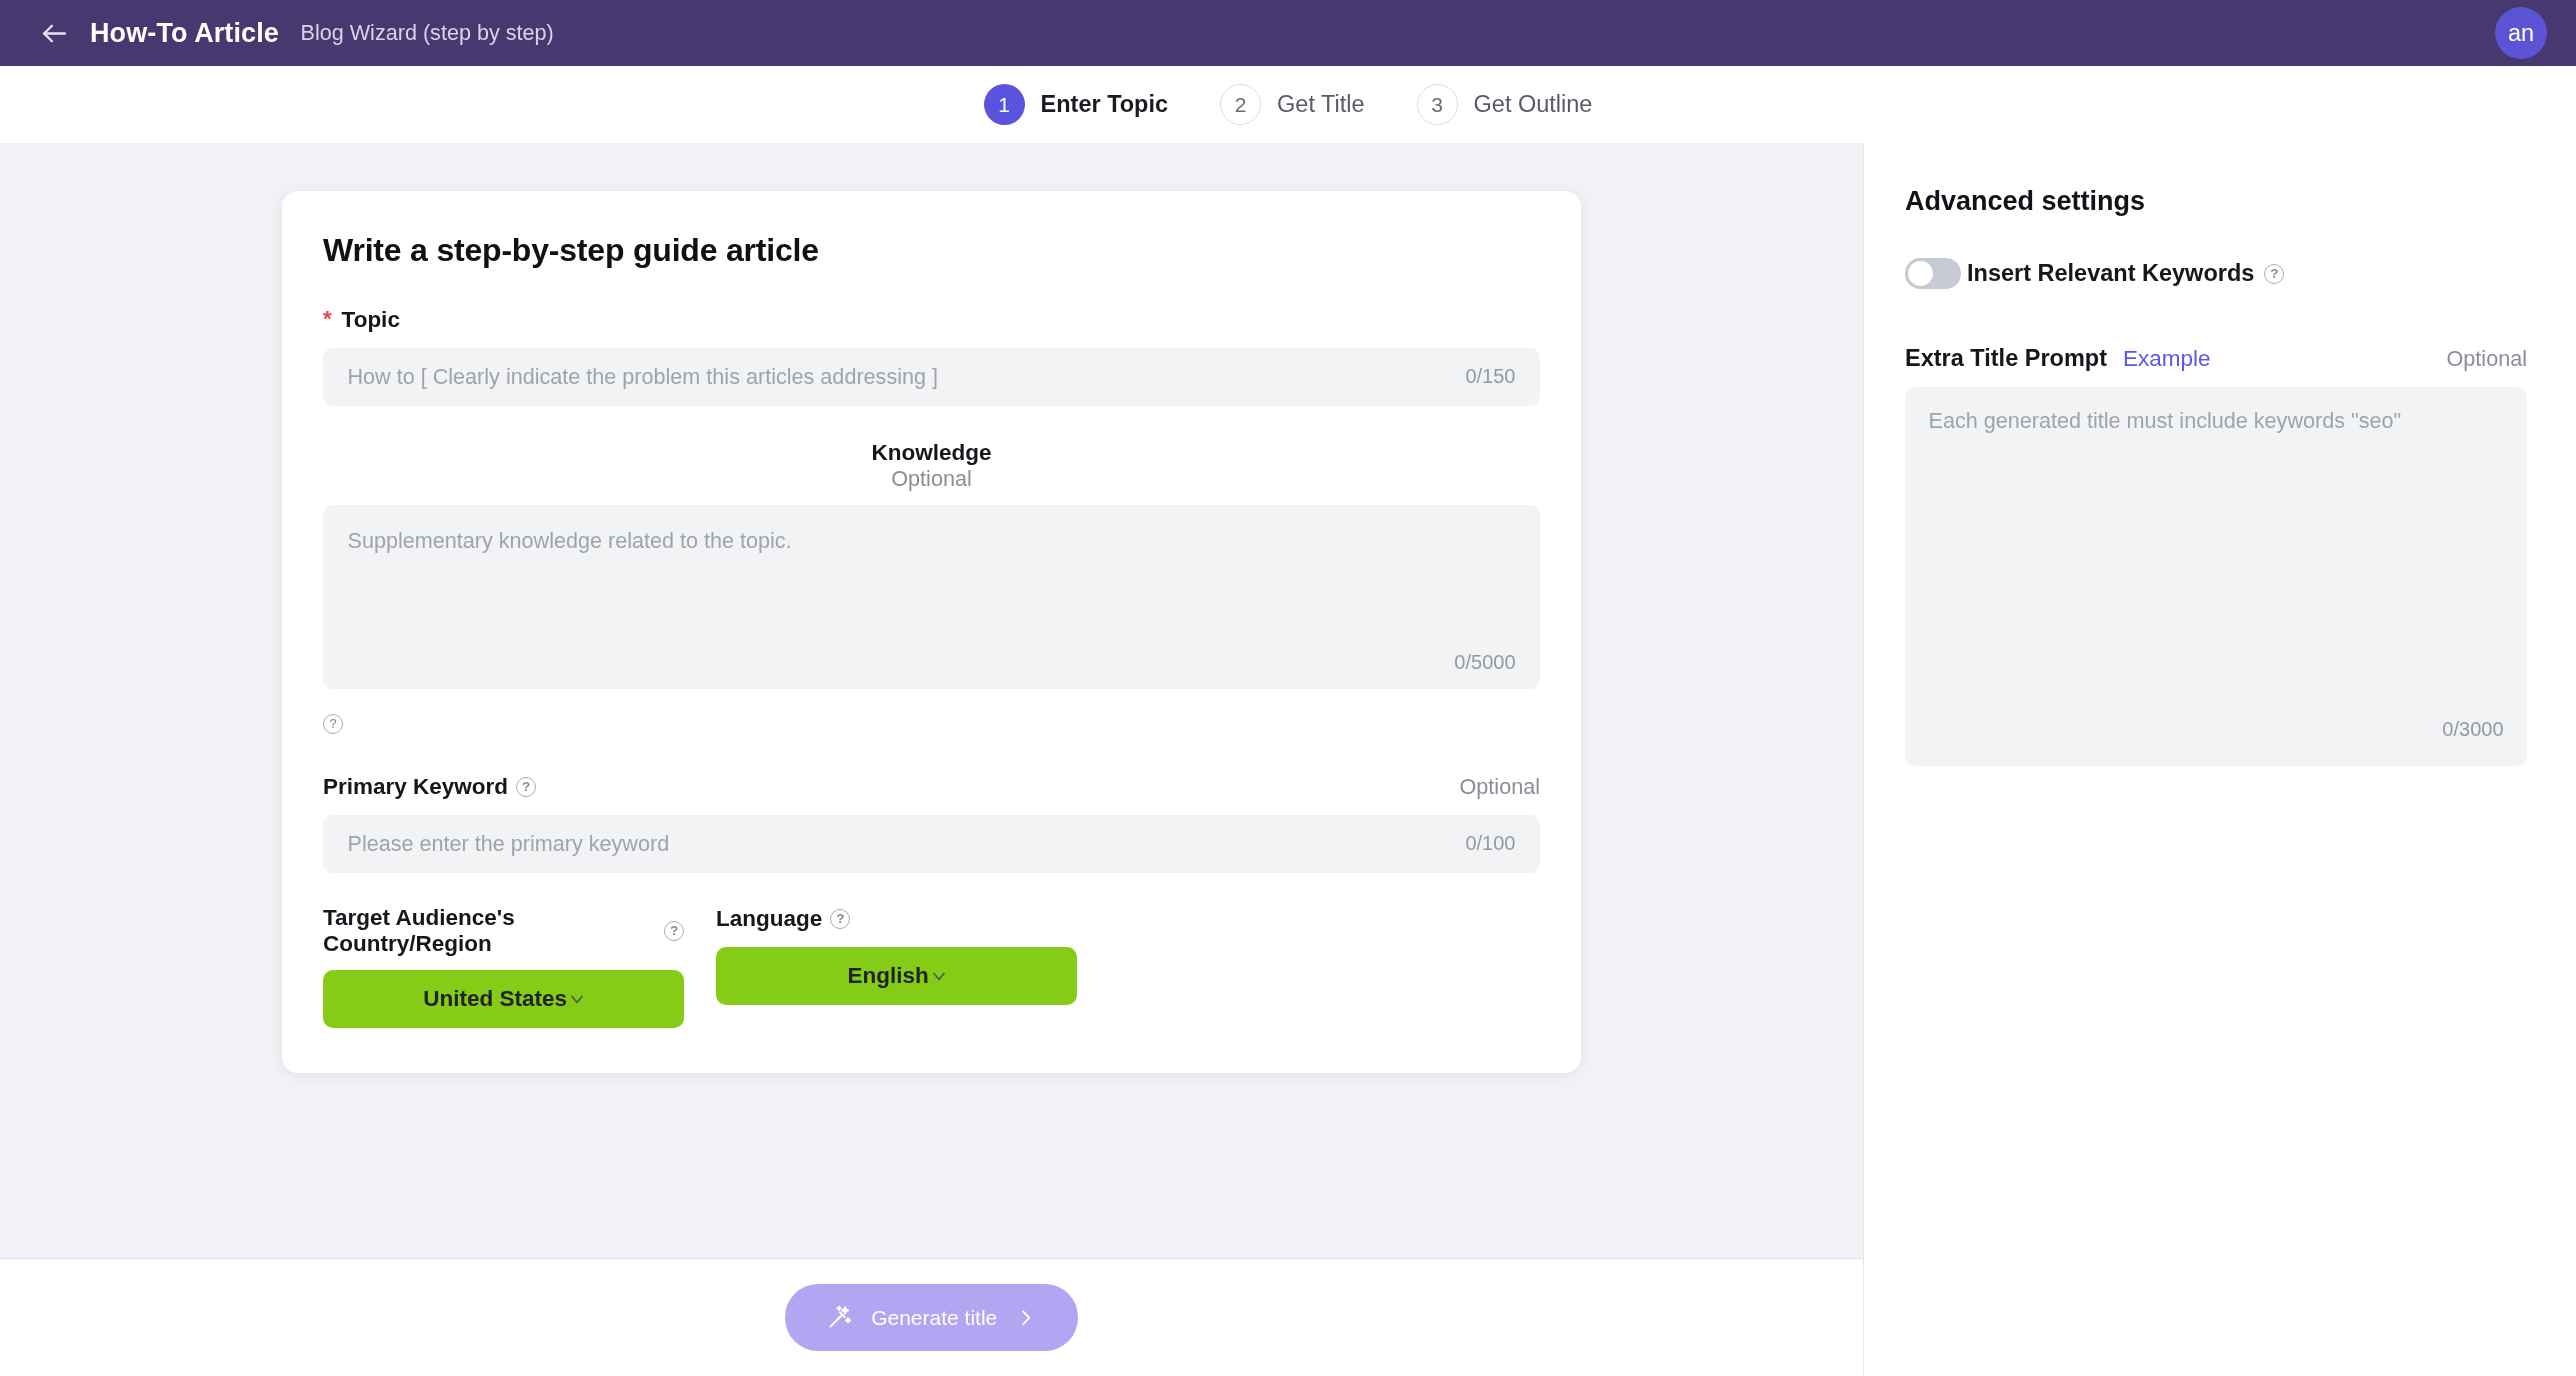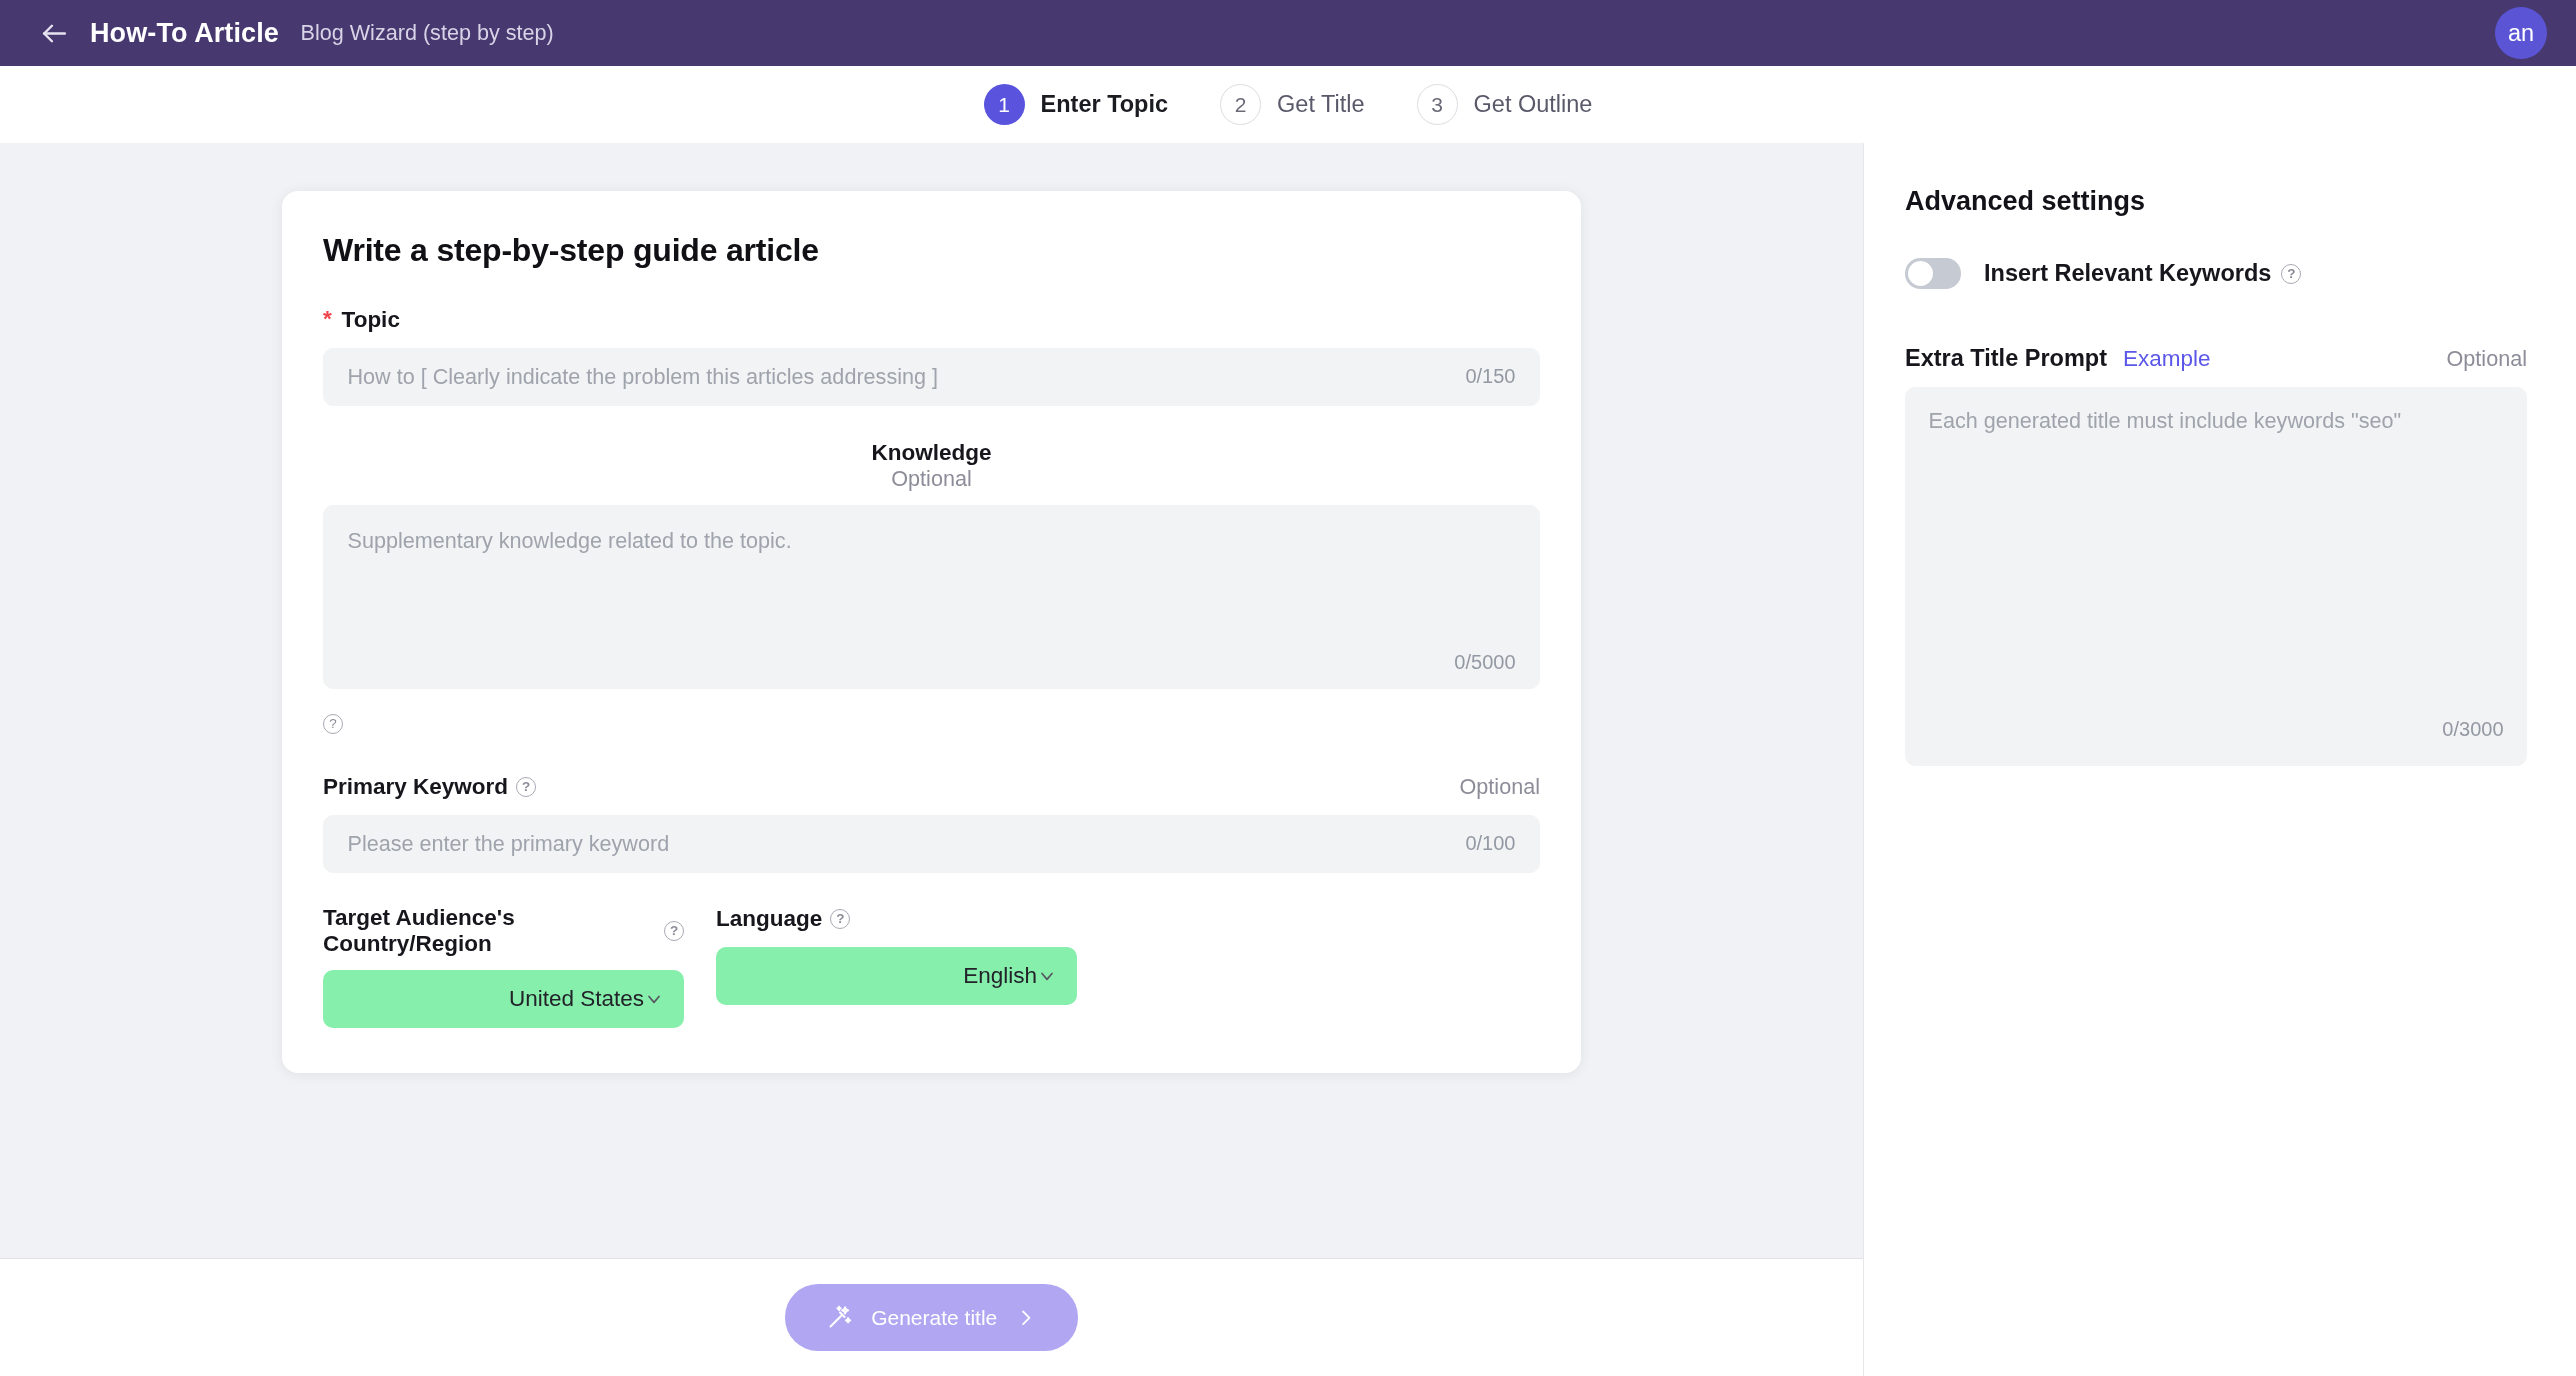--- a/index.html
+++ b/index.html
@@ -127,32 +127,32 @@
   .btn-outline {
     height: 52px; padding: 0 25px; border-radius: 8px;
     border: 1.4px solid #6a62ee; background: #ffffff; color: #6a62ee;
     font-size: 21.6px; font-family: inherit; cursor: pointer;
     display: inline-flex; align-items: center;
   }
 
   .selects-row { display: flex; gap: 32px; margin-top: 32px; }
   .select-col { width: 361px; }
   .select-box {
-    height: 58px; background: #86efac; border-radius: 10px;
-    display: flex; align-items: center; justify-content: flex-end;
-    padding: 0 20px 0 23.5px; cursor: pointer;
+    height: 58px; background: #84cc16; border-radius: 10px;
+    display: flex; align-items: center; justify-content: center;
+    padding: 0 20px 0 23.5px; cursor: pointer; font-weight: bold;
   }
   .select-val { font-size: 22.5px; color: #222229; }
   .chev { width: 20px; height: 20px; flex: 0 0 auto; }
 
   
   .panel-title {
     font-size: 27px; font-weight: 700; color: #121218; margin-bottom: 41px;
   }
-  .toggle-row { display: flex; align-items: center; gap: 23px; margin-bottom: 54px; }
+  .toggle-row { display: flex; align-items: center; gap: 6px; margin-bottom: 54px; }
   .switch {
     width: 56px; height: 31px; border-radius: 15.3px; background: #c6cad3;
     position: relative; cursor: pointer; flex: 0 0 auto;
   }
   .switch .knob {
     position: absolute; left: 2.7px; top: 2.7px; width: 25px; height: 25px;
     border-radius: 50%; background: #ffffff;
   }
   .toggle-label {
     display: flex; align-items: center; gap: 10px;

